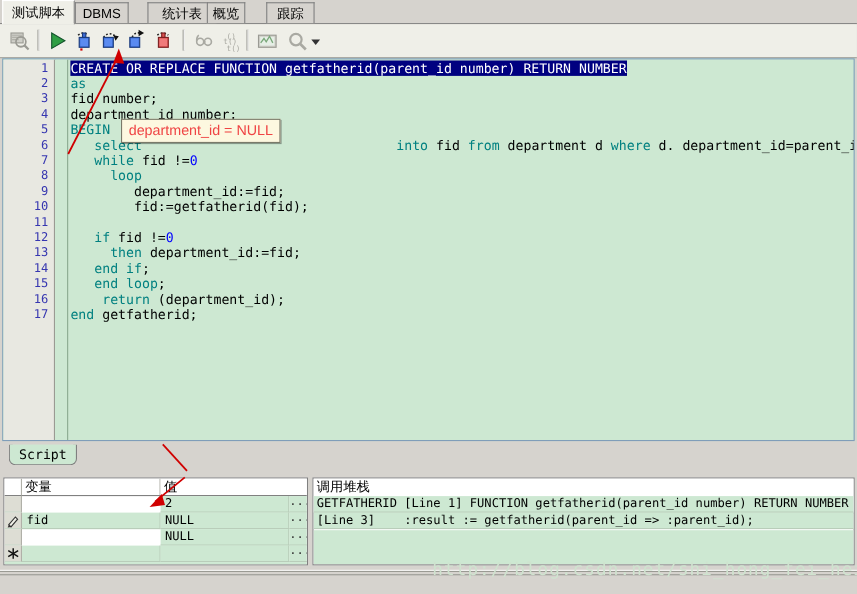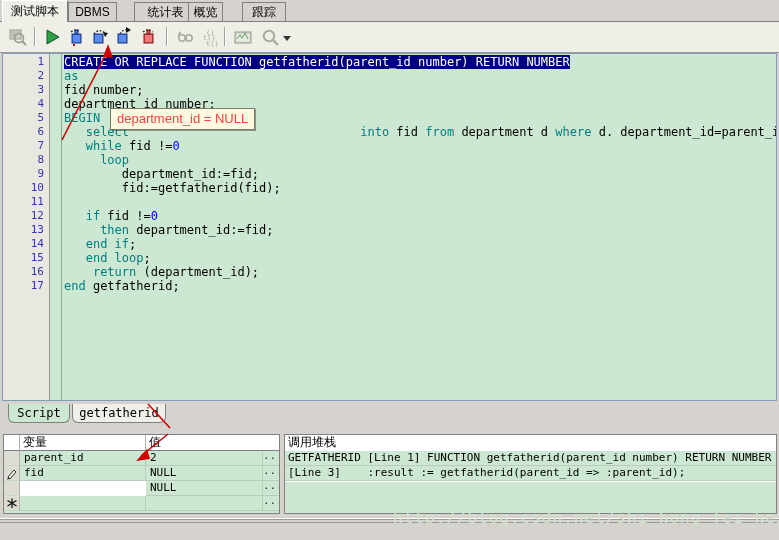--- a/index.html
+++ b/index.html
@@ -329,31 +329,29 @@
       <div class="cline" style="top: 197px;">&nbsp;&nbsp;&nbsp;<span class="kw">end</span>&nbsp;<span class="kw">loop</span>;</div>
       <div class="cline" style="top: 211px;">&nbsp;&nbsp;&nbsp;&nbsp;<span class="kw">return</span>&nbsp;(department_id);</div>
       <div class="cline" style="top: 225px;"><span class="kw">end</span>&nbsp;getfatherid;</div>
     </div>
 </div>
 
 <div id="tooltip">department_id = NULL</div>
 
 <div id="btabs">
   <div class="btab active" style="left:8px;width:62px;border-radius:0 0 6px 6px;">Script</div>
-  <div class="btab" style="left:72px;width:94px;border-radius:0 0 6px 6px;">getfatherid</div>
 </div>
 
 <div id="varpane">
   <div class="vhcell" style="left:0;width:16px;"></div>
   <div class="vhcell" style="left:16px;width:126px;">变量</div>
   <div class="vhcell" style="left:142px;width:133px;border-right:none;">值</div>
   <div id="varrows">
       <div class="vrow" style="top: 16px;">
         <div class="vmark"></div>
-        <div class="vname" style="left: 16px; width: 126px;">parent_id</div>
         <div class="vval" style="left: 142px; width: 117px;">2</div>
         <div class="vdots" style="left: 259px;">...</div>
       </div>
       <div class="vrow" style="top: 31px;">
         <div class="vmark"><svg width="16" height="15" viewBox="0 0 16 15">
             <path d="M4 11 L10 4 L12 6 L6 13 Z" fill="#f0f0e8" stroke="#333" stroke-width="1"></path>
             <path d="M4 11 L6 13 L3 13.5 Z" fill="#333"></path>
           </svg></div>
         <div class="vname" style="left: 16px; width: 126px;">fid</div>
         <div class="vval" style="left: 142px; width: 117px;">NULL</div>

